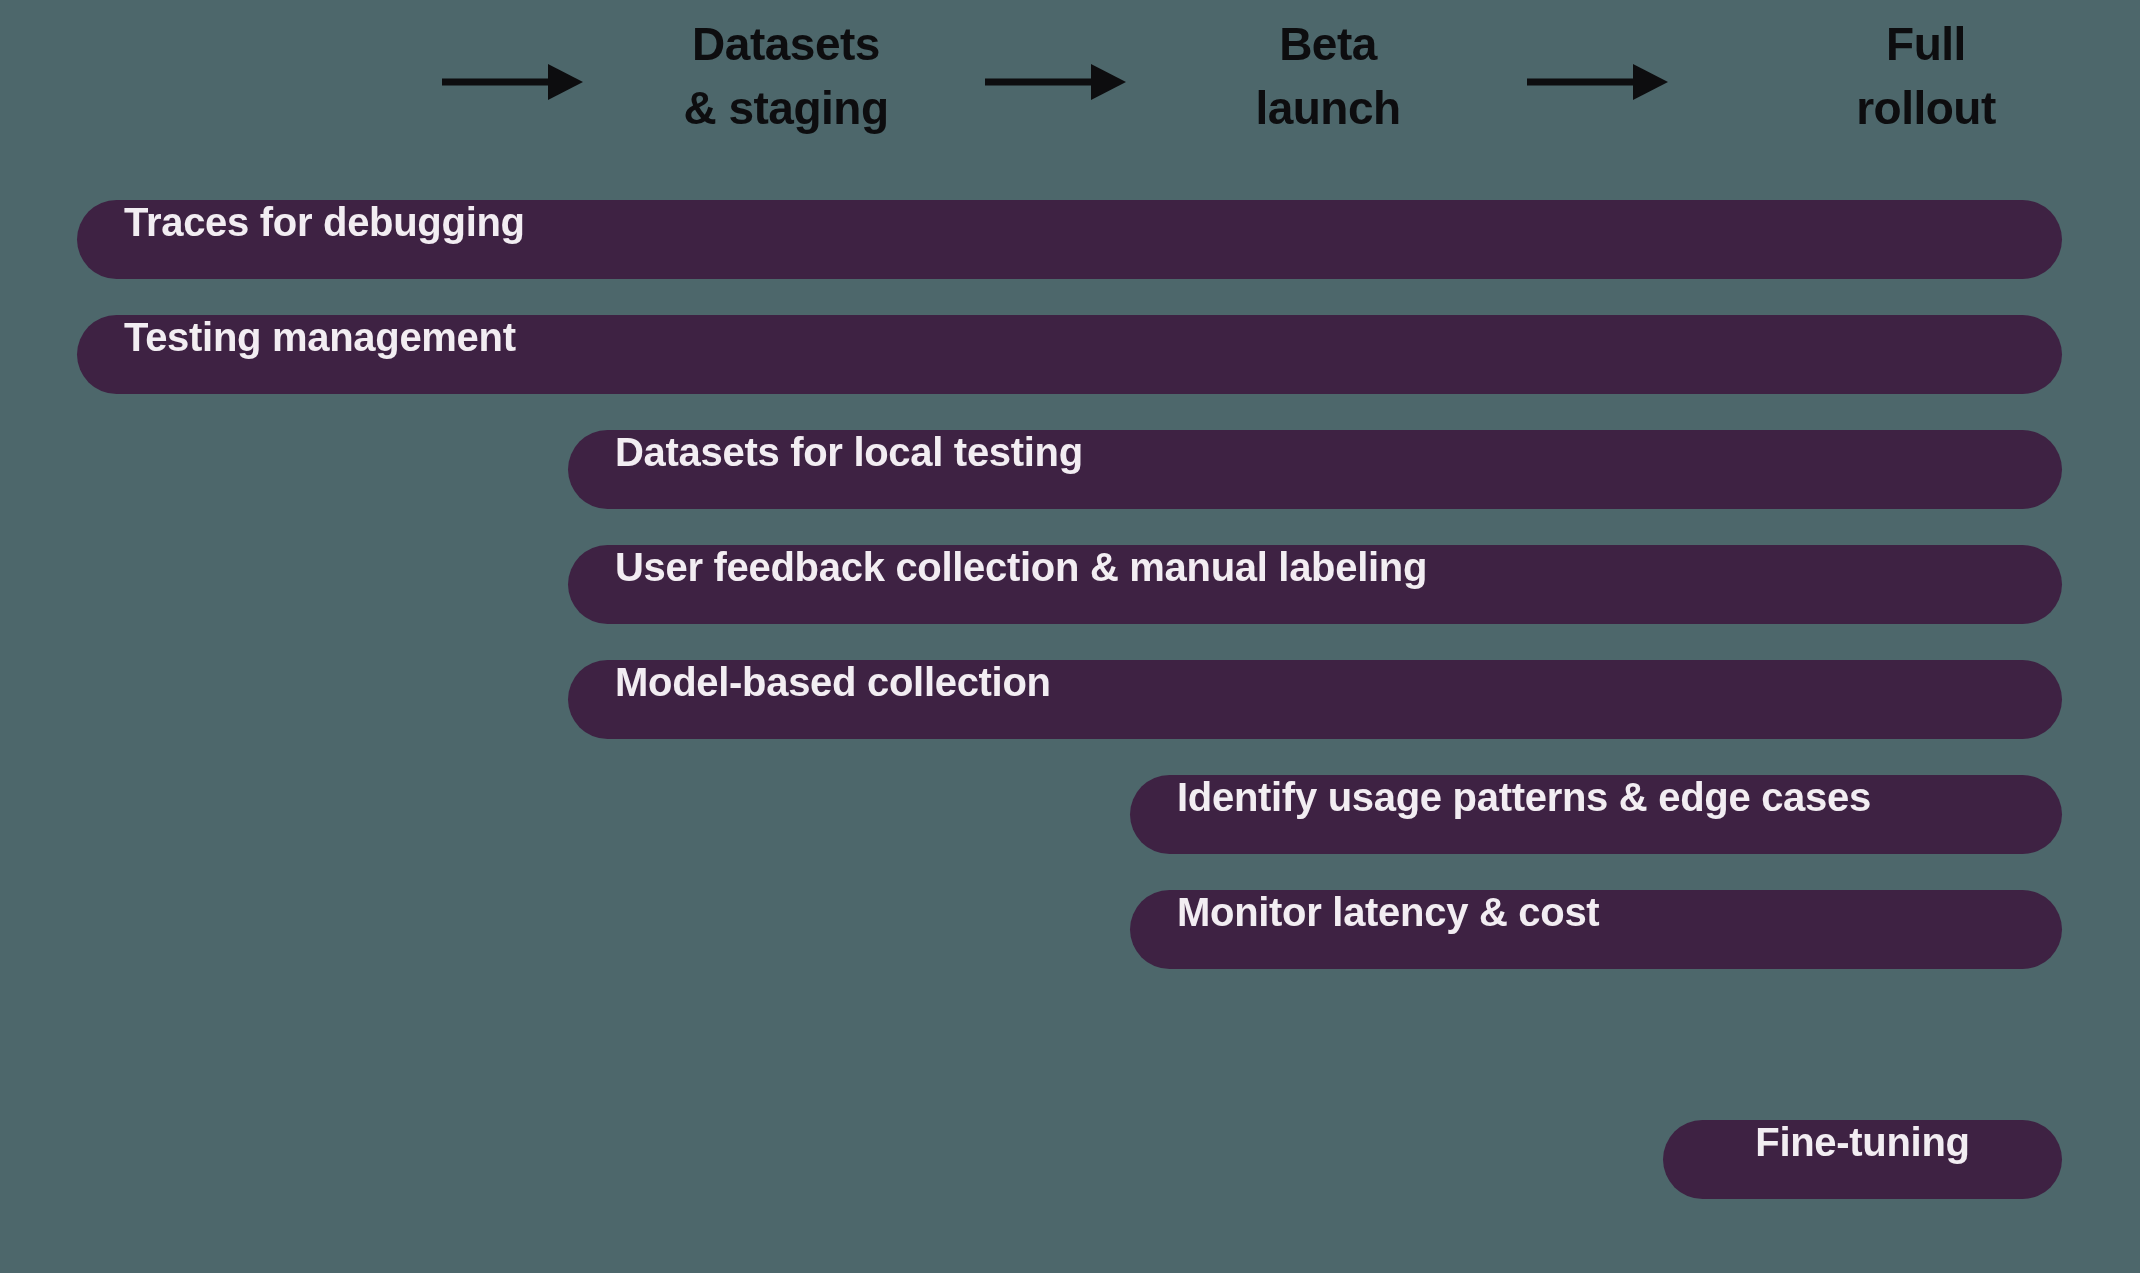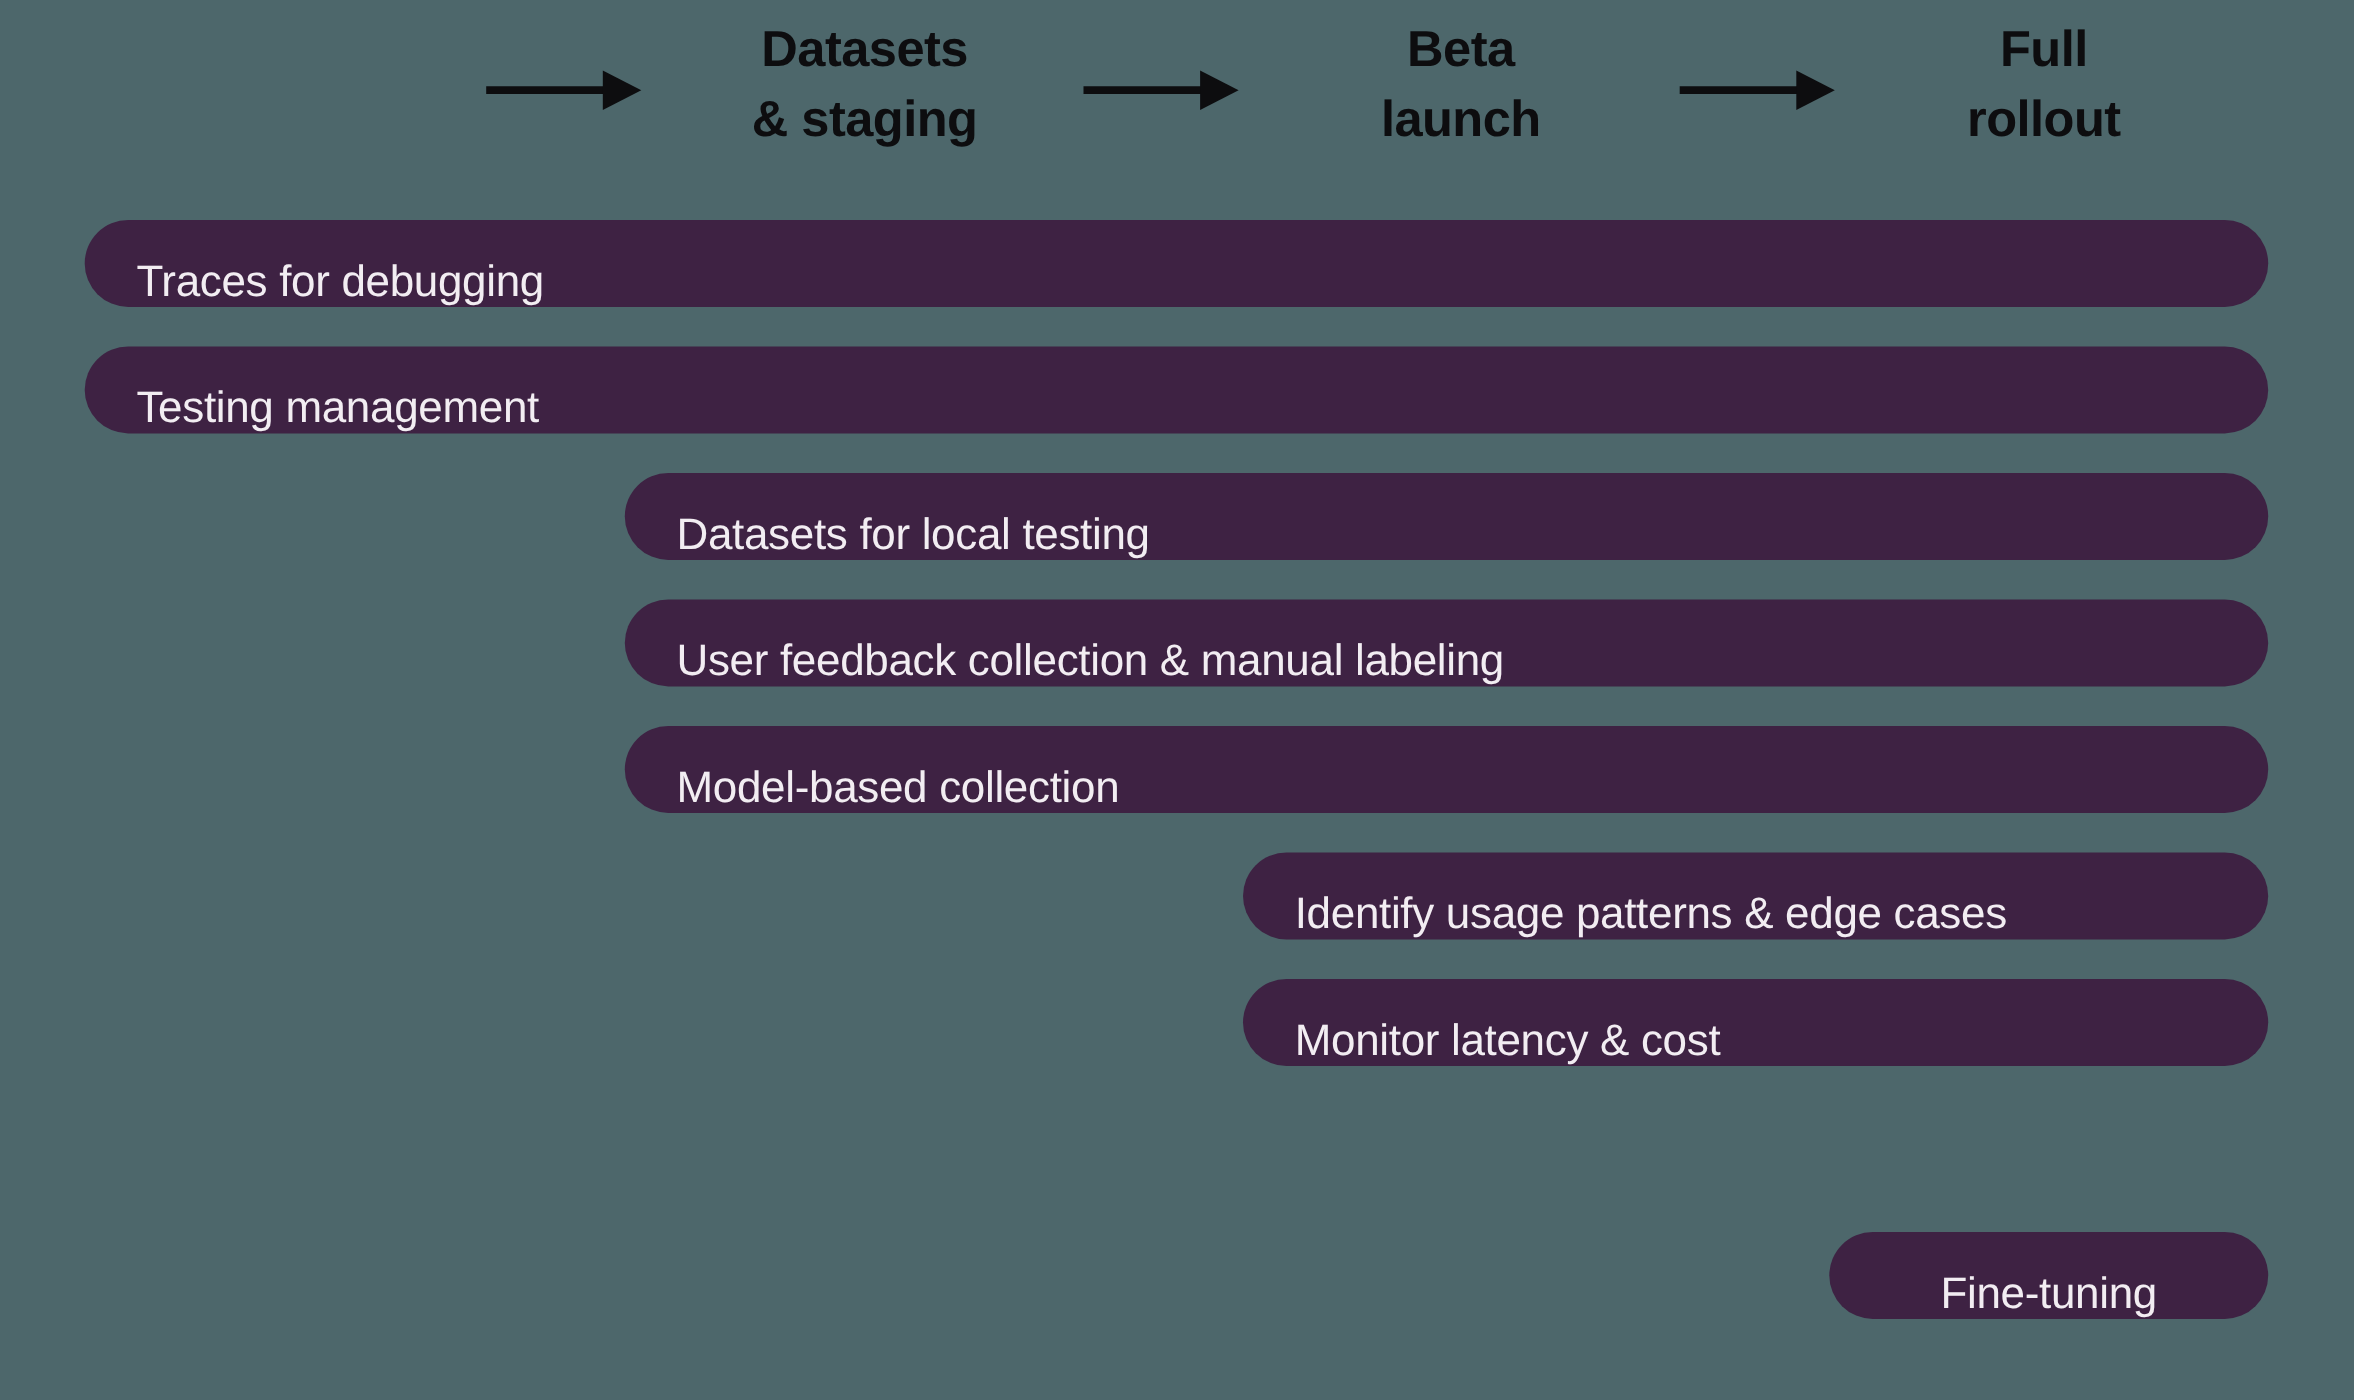--- a/index.html
+++ b/index.html
@@ -24,21 +24,21 @@
     font-size: 46px;
     line-height: 64px;
     font-weight: 700;
     letter-spacing: -0.5px;
     color: var(--stage-text, #0D0D0F);
     white-space: nowrap;
   }
   .stage-1 { left: 240px; }
   .stage-2 { left: 786px; }
   .stage-3 { left: 1328px; }
-  .stage-4 { left: 1858px; }
+  .stage-4 { left: 1926px; }
 
   .arrow {
     position: absolute;
     top: 62px;
     width: 145px;
     height: 40px;
     color: var(--arrow, #0D0D0F);
   }
   .arrow-1 { left: 440px; }
   .arrow-2 { left: 983px; }
@@ -47,24 +47,24 @@
 
   
   .bar {
     position: absolute;
     right: 78px;
     height: 79px;
     border-radius: 46.5px;
     background: var(--bar, #3E2243);
     color: var(--bar-text, #F2EDF2);
     font-size: 40px;
-    font-weight: 400;
+    font-weight: 700;
     letter-spacing: -0.3px;
     display: flex;
-    align-items: flex-end;
+    align-items: flex-start;
     padding: 0 47px;
     box-sizing: border-box;
     white-space: nowrap;
   }
   .from-1 { left: 77px; }
   .from-2 { left: 568px; }
   .from-3 { left: 1130px; }
   .from-4 { left: 1663px; }
   .row-1 { top: 200px; }
   .row-2 { top: 315px; }

